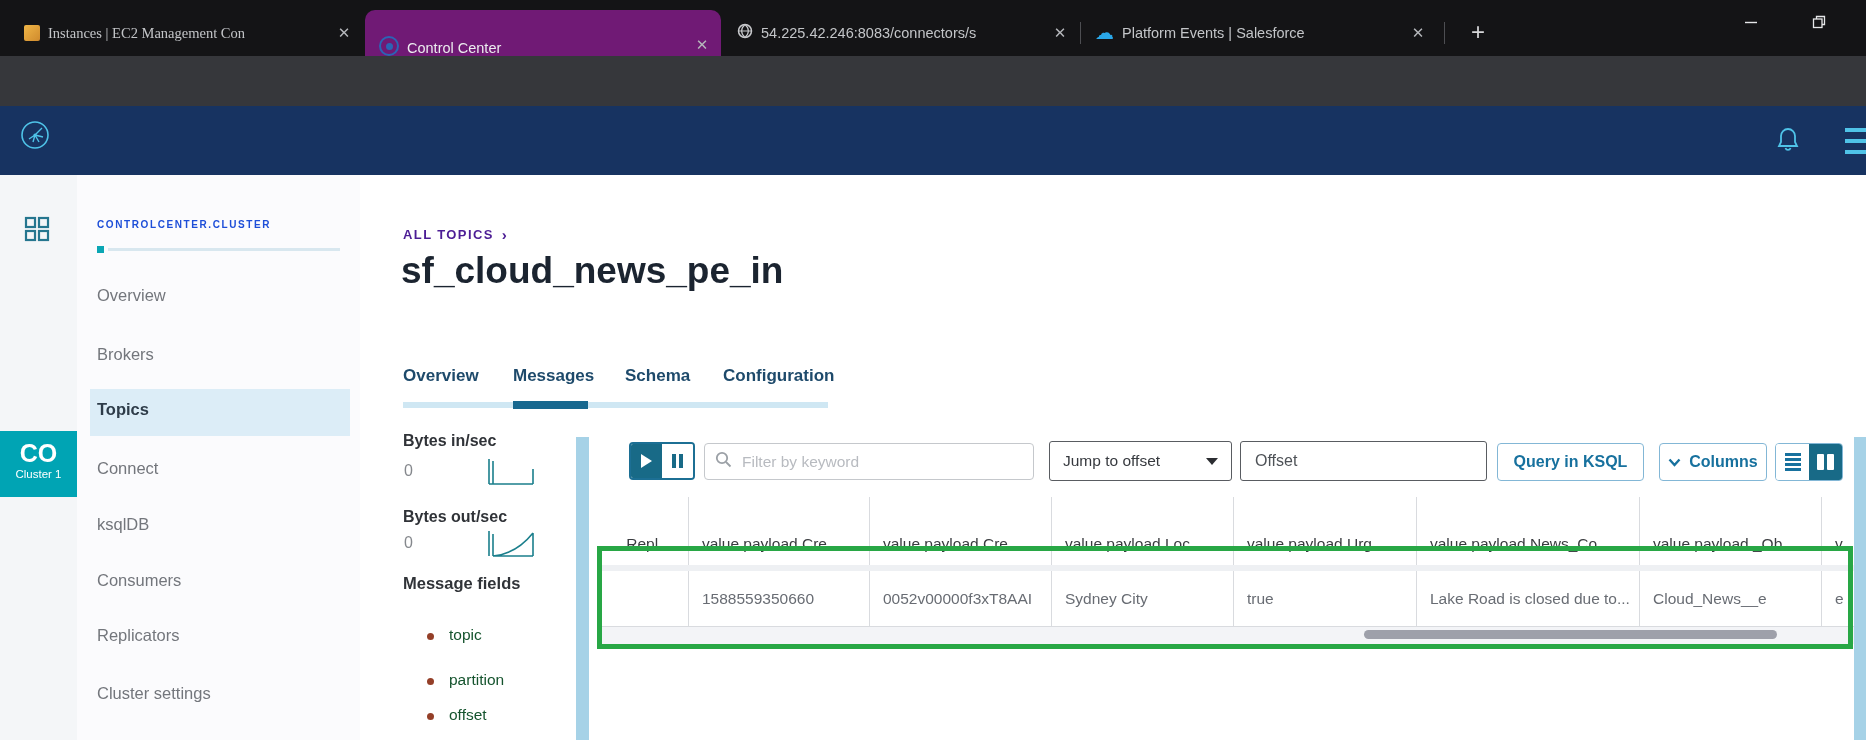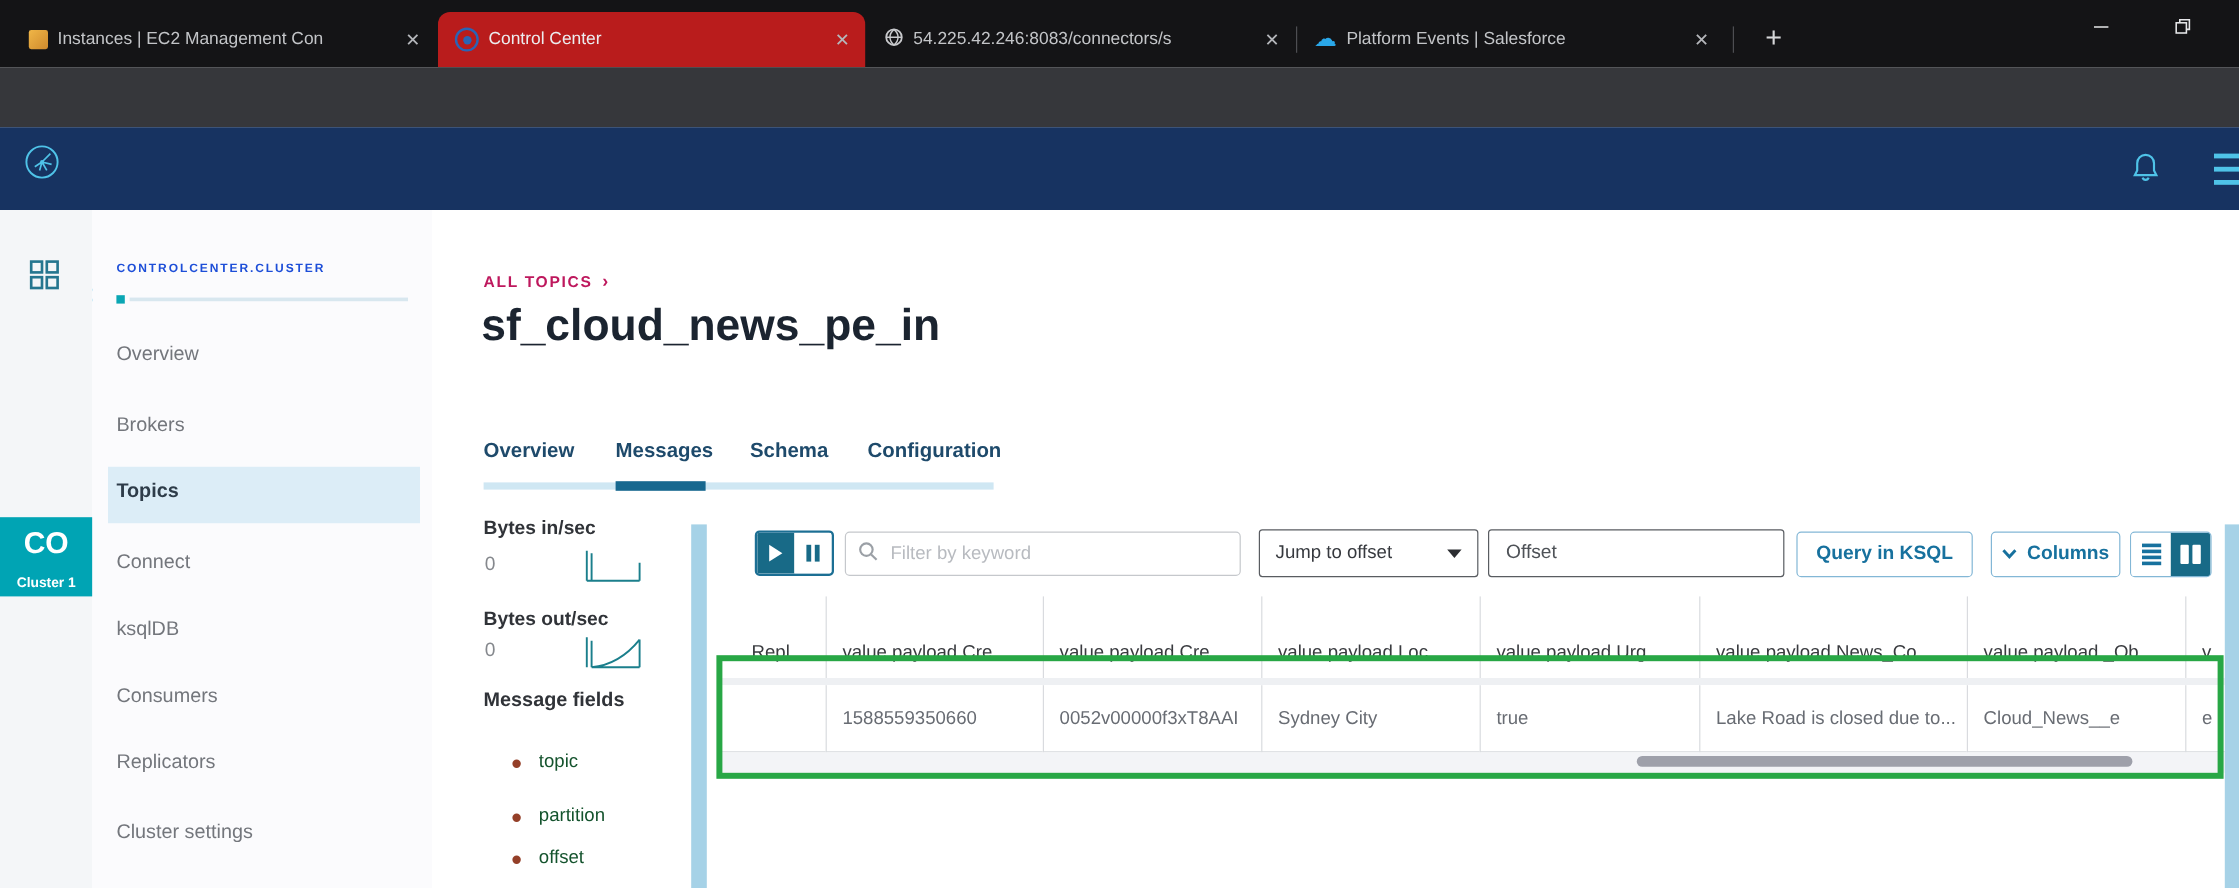--- a/index.html
+++ b/index.html
@@ -3,47 +3,47 @@
 <meta charset="utf-8">
 <style>
   html,body{margin:0;padding:0;background:#222;}
   .screen{position:relative;width:1866px;height:740px;overflow:hidden;background:#fff;
     font-family:"Liberation Sans",sans-serif;}
   .abs{position:absolute;box-sizing:border-box;}
   
   .tabstrip{left:0;top:0;width:1866px;height:56px;background:#141416;}
   .tab{top:10px;height:46px;display:flex;align-items:center;padding:0 8px 0 14px;box-sizing:border-box;}
   .tab .lbl{flex:1;overflow:hidden;white-space:nowrap;font-size:14.5px;color:#c3c5c8;margin:0 8px;}
-  .tab.active{background:#b91c1c;border-radius:10px 10px 0 0;}
+  .tab.active{background:#701a75;border-radius:10px 10px 0 0;align-items:flex-end;}
   .tab.active .lbl{color:#ecedef;}
   .tab .x{color:#b5b7bb;font-size:15px;width:22px;min-width:22px;height:22px;display:flex;align-items:center;justify-content:center;border-radius:50%;}
   .tabsep{top:22px;width:1px;height:22px;background:#4d4e52;}
   .newtab{left:1460px;top:14px;width:36px;height:36px;color:#d6d7d9;font-size:24px;display:flex;align-items:center;justify-content:center;}
   .winbtn{top:4px;width:46px;height:36px;display:flex;align-items:center;justify-content:center;color:#e6e7e9;}
   
   .btoolbar{left:0;top:56px;width:1866px;height:50px;background:#36373b;}
   .navico{top:66px;width:30px;height:30px;display:flex;align-items:center;justify-content:center;font-size:21px;color:#e7e8ea;}
   .omnibox{left:204px;top:62px;width:1246px;height:38px;background:#26272b;border-radius:19px;display:flex;align-items:center;padding:0 16px;}
   .omnibox .sep{width:1px;height:18px;background:#54565b;margin:0 14px;}
   .ext{top:66px;width:30px;height:30px;display:flex;align-items:center;justify-content:center;}
   
   .appheader{left:0;top:106px;width:1866px;height:69px;background:#173361;}
   .brand{left:58px;top:131px;color:#4fc3e8;font-size:17px;letter-spacing:3.2px;}
   
   .rail{left:0;top:175px;width:77px;height:565px;background:#f4f6f8;}
   .cotile{left:0;top:256px;width:77px;height:66px;background:#00a4b4;color:#fff;text-align:center;}
   .cotile .co{font-size:25px;font-weight:700;margin-top:8px;}
-  .cotile .cn{font-size:11.5px;font-weight:700;margin-top:12px;}
+  .cotile .cn{font-size:11.5px;font-weight:400;margin-top:0;}
   .sidebar{left:77px;top:175px;width:283px;height:565px;background:#fbfbfd;}
   .sbhead{left:97px;top:219px;font-size:10px;font-weight:700;letter-spacing:1.6px;color:#1d4ed8;}
   .sbitem{left:97px;font-size:16.5px;color:#73767c;}
   .sbactive{left:90px;top:389px;width:260px;height:47px;background:#dcedf7;}
   .sbactive-lbl{left:97px;top:400px;font-size:16.5px;font-weight:700;color:#2e3c49;}
   
-  .crumb{left:403px;top:226px;font-size:13px;font-weight:700;letter-spacing:1.4px;color:#be185d;display:flex;gap:8px;align-items:center;}
+  .crumb{left:403px;top:226px;font-size:13px;font-weight:700;letter-spacing:1.4px;color:#4c1d95;display:flex;gap:8px;align-items:center;}
   .title{left:401px;top:250px;font-size:37px;font-weight:700;color:#1b2430;}
   .ptab{top:366px;font-size:17px;font-weight:700;color:#1e4a6b;}
   .tabtrack{left:403px;top:402px;width:425px;height:6px;background:#cfe7f3;}
   .tabactive{left:513px;top:401px;width:75px;height:8px;background:#17688f;}
   .mlabel{font-size:16px;font-weight:700;color:#303338;}
   .mval{font-size:16px;color:#85888d;}
   .bullet{width:7px;height:7px;border-radius:50%;background:#943f28;}
   .bl-lbl{font-size:15.5px;color:#14532d;}
   .vscroll{background:#a6d2e7;}
   
@@ -74,21 +74,21 @@
   .tfooter{left:600px;top:627px;width:1258px;height:17px;background:#f3f4f7;}
   .hthumb{left:1364px;top:630px;width:413px;height:9px;border-radius:5px;background:#9ea0aa;}
   .annot{left:597px;top:546px;width:1256px;height:103px;border:5px solid #28a745;z-index:40;pointer-events:none;}
 </style>
 </head>
 <body>
 
 <div class="screen">
 
   <div class="abs tabstrip">
-    <div class="abs tab" style="left:10px;width:353px;">
+    <div class="abs tab" style="left:10px;width:353px;font-family:Liberation Serif, serif;">
       <span style="width:16px;height:16px;background:linear-gradient(135deg,#f0b647,#cf8a2d);border-radius:2px;"></span>
       <span class="lbl">Instances | EC2 Management Con</span>
       <span class="x">✕</span>
     </div>
     <div class="abs tab active" style="left:365px;width:356px;">
       <span style="width:16px;height:16px;border-radius:50%;border:2px solid #2b64b5;display:flex;align-items:center;justify-content:center;">
         <span style="width:7px;height:7px;border-radius:50%;background:#2b64b5;"></span>
       </span>
       <span class="lbl">Control Center</span>
       <span class="x">✕</span>

